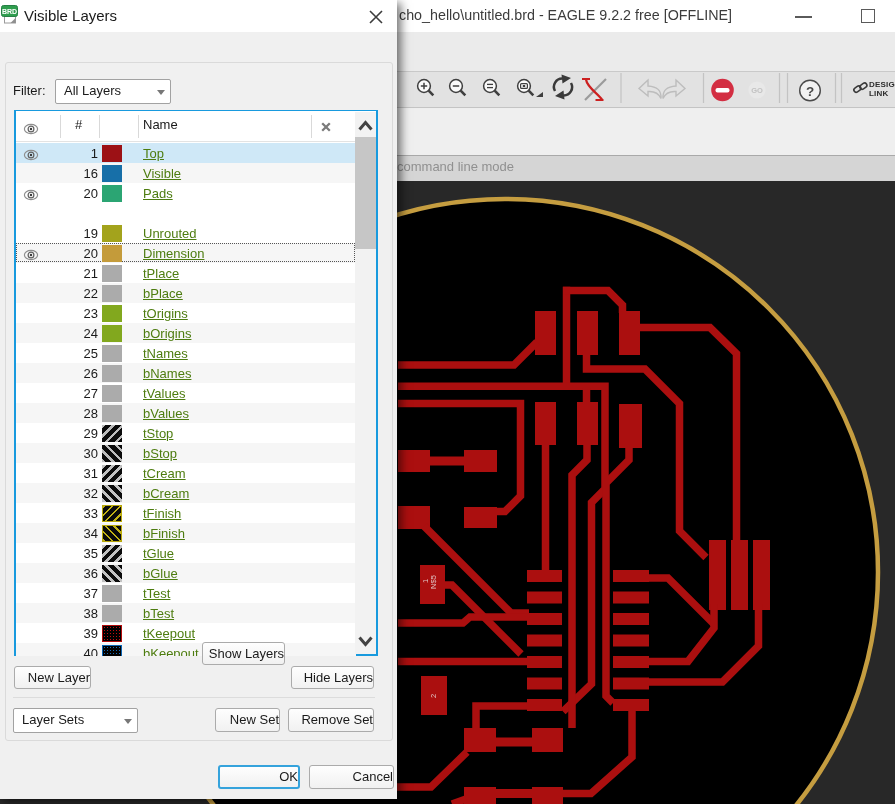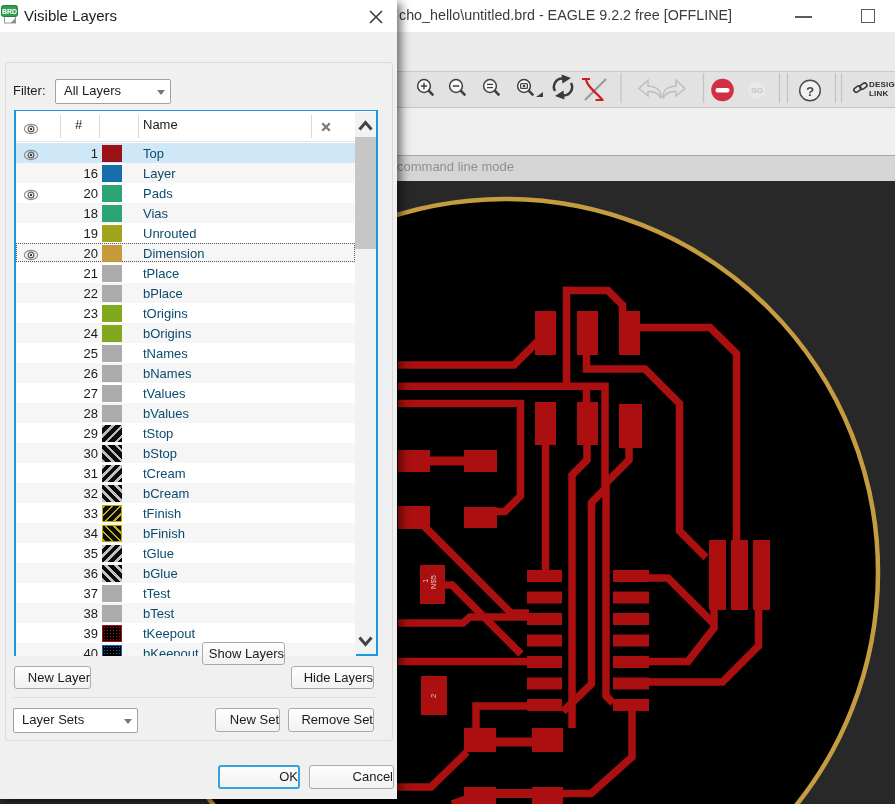--- a/index.html
+++ b/index.html
@@ -36,21 +36,21 @@
 
 #table { left:14px; top:110px; width:364px; height:546px; background:#ffffff; border:2px solid #189ade; }
 #thead { position:absolute; left:0; top:-1px; width:360px; height:31px; background:#ffffff; border-bottom:1px solid #e3e3e3; }
 .hsep { position:absolute; top:4px; height:23px; width:1px; background:#d9d9d9; }
 #thead .eyebox { left:7px; top:10px; }
 .eyebox { position:absolute; left:7px; top:4px; width:16px; height:12px; }
 #thead .htext { position:absolute; font-size:13px; color:#1a1a1a; }
 .trow { position:absolute; left:0; width:340px; height:20px; }
 .trow .num { position:absolute; left:20px; top:3px; width:62px; text-align:right; font-size:13px; color:#1a1a1a; }
 .trow .sw { position:absolute; left:86px; top:1.5px; width:20px; height:17px; }
-.trow .nm { position:absolute; left:127px; top:3px; font-size:13px; color:#0c4a6e; }
+.trow .nm { position:absolute; left:127px; top:3px; font-size:13px; color:#4d7c0f;text-decoration:underline; }
 .focusrect { position:absolute; left:0; top:0; width:339px; height:19px; outline:1px dotted #555; outline-offset:-1px; }
 #vscroll { position:absolute; left:339px; top:0px; width:21px; height:542px; background:#f2f2f2; }
 .sbtn { position:absolute; left:0; width:21px; height:27px; background:#f2f2f2; }
 #sthumb { position:absolute; left:0px; top:25px; width:21px; height:112px; background:#c6c6c6; }
 
 .btn { position:absolute; background:linear-gradient(#fefefe,#f1f1f1); border:1px solid #ababab; border-radius:3px; font-size:13px; color:#1a1a1a; text-align:right; }
 #sep2 { left:13px; top:697px; width:362px; height:1px; background:#dcdcdc; }
 #setscombo { left:13px; top:708px; width:125px; height:25px; }
 #setscombo .caret { left:110px; top:10px; }
 #okbtn { border:2px solid #35a3dc; line-height:20px; }
@@ -227,37 +227,31 @@
                 <circle cx="8" cy="6" r="1.2" fill="#3a3a3a"></circle>
               </svg></span>
             <span class="num">1</span>
             <span class="sw" style="background:#9c1115;"></span>
             <span class="nm">Top</span>
           </div>
 <div class="trow" style="top:51px;background:#f6f6f6">
             <span class="eyebox"></span>
             <span class="num">16</span>
             <span class="sw" style="background:#176fa8;"></span>
-            <span class="nm">Layer</span>
+            <span class="nm">Visible</span>
           </div>
 <div class="trow" style="top:71px;background:#ffffff">
             <span class="eyebox"><svg class="eye" width="16" height="12" viewBox="0 0 16 12">
                 <ellipse cx="8" cy="6" rx="6.6" ry="4.6" fill="none" stroke="#8f8f8f" stroke-width="1.2"></ellipse>
                 <circle cx="8" cy="6" r="2.9" fill="none" stroke="#606060" stroke-width="1.2"></circle>
                 <circle cx="8" cy="6" r="1.2" fill="#3a3a3a"></circle>
               </svg></span>
             <span class="num">20</span>
             <span class="sw" style="background:#2ba573;"></span>
             <span class="nm">Pads</span>
-          </div>
-<div class="trow" style="top:91px;background:#f6f6f6">
-            <span class="eyebox"></span>
-            <span class="num">18</span>
-            <span class="sw" style="background:#2ba573;"></span>
-            <span class="nm">Vias</span>
           </div>
 <div class="trow" style="top:111px;background:#ffffff">
             <span class="eyebox"></span>
             <span class="num">19</span>
             <span class="sw" style="background:#a3a31c;"></span>
             <span class="nm">Unrouted</span>
           </div>
 <div class="trow" style="top:131px;background:#f6f6f6">
             <div class="focusrect"></div>
             <span class="eyebox"><svg class="eye" width="16" height="12" viewBox="0 0 16 12">

